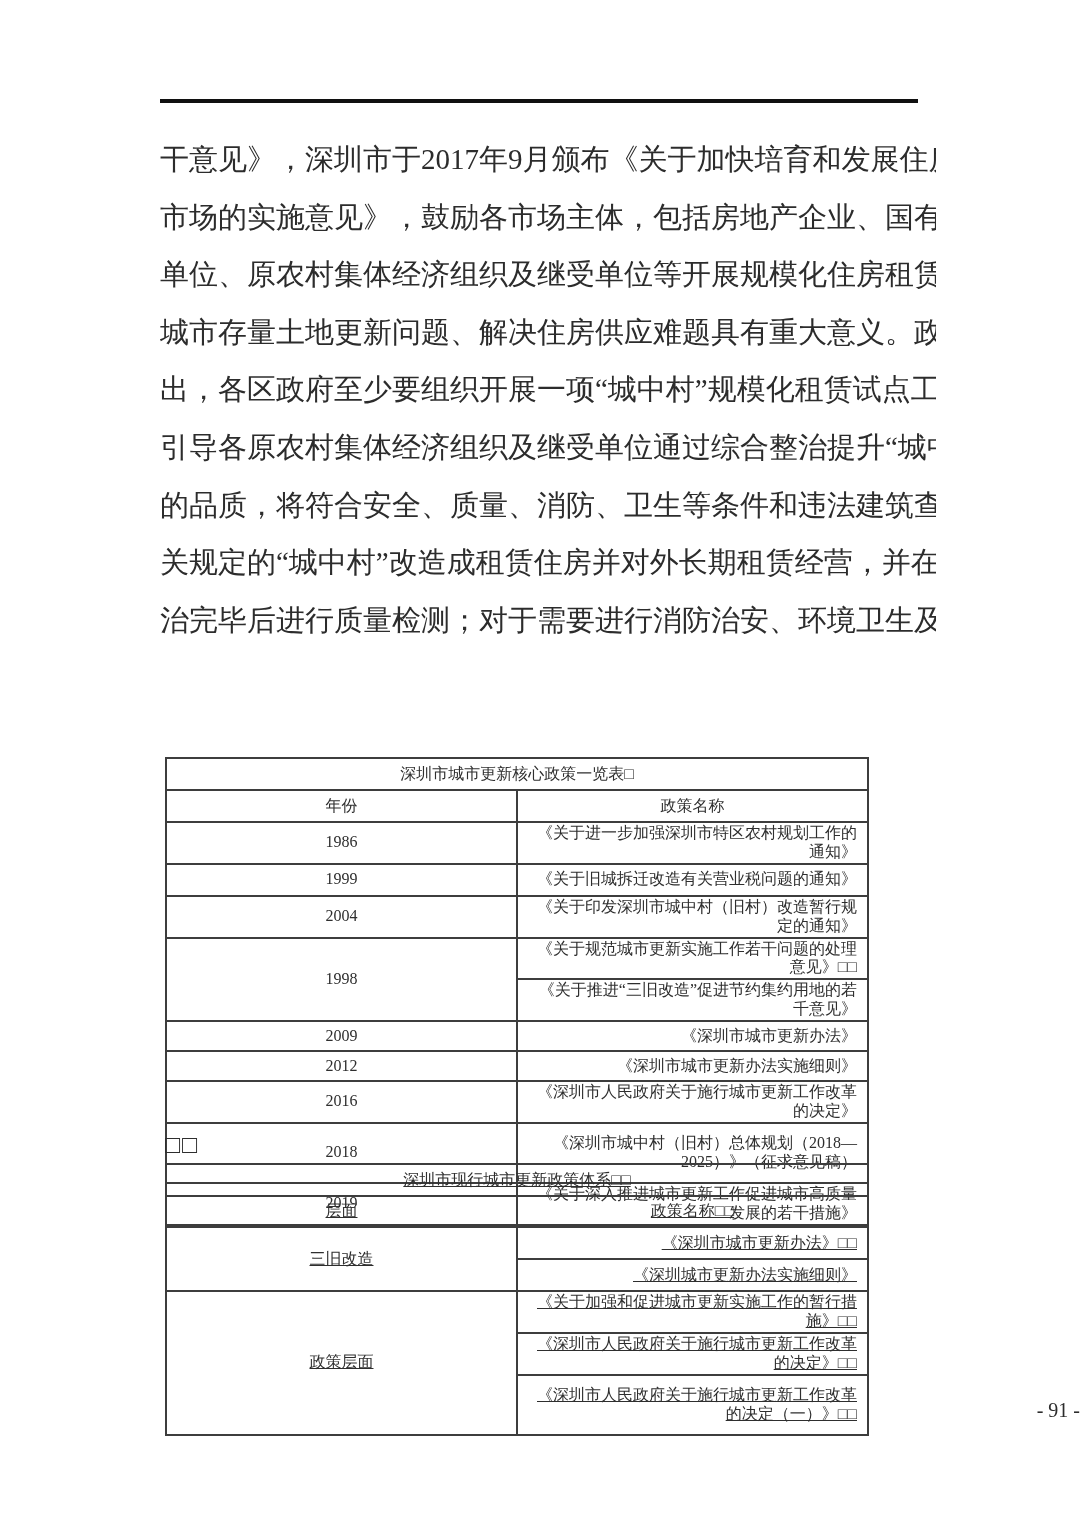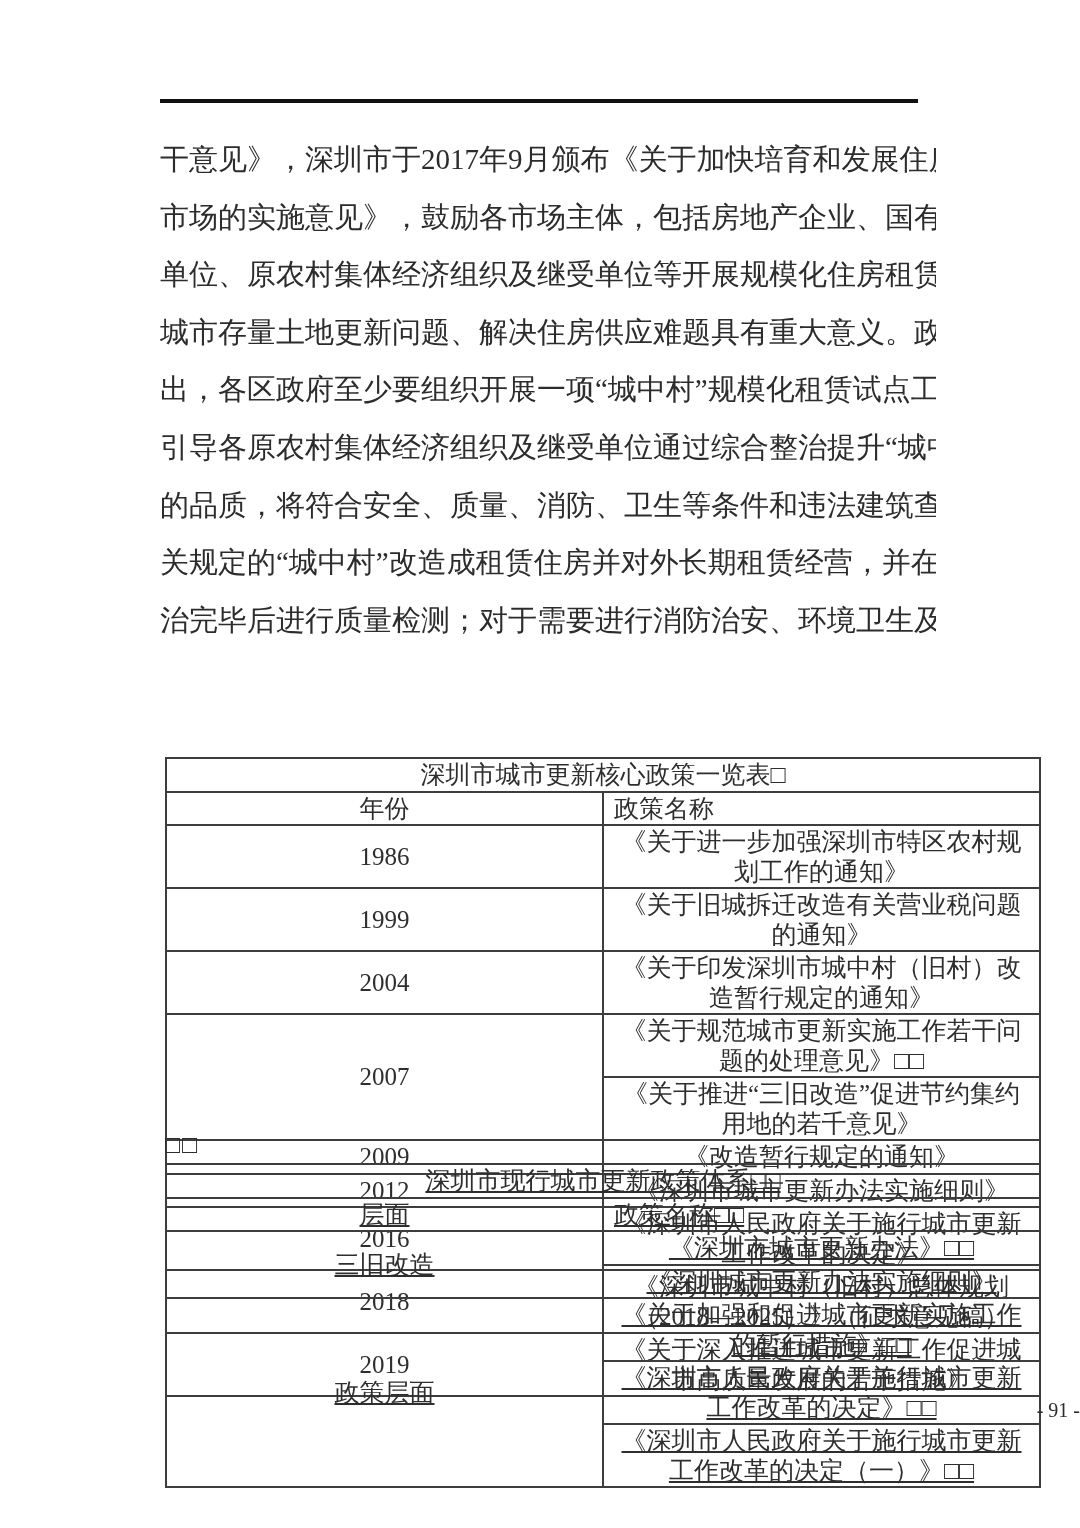--- a/index.html
+++ b/index.html
@@ -21,35 +21,35 @@
   .para .line{
     font-size:29px;line-height:57.6px;height:57.6px;
     text-align:justify;text-align-last:justify;
     color:#2c2c2c;
     overflow:hidden;white-space:nowrap;
   }
   .para .line.last{text-align-last:left;}
   
   table.policy{
     position:absolute;left:165px;border-collapse:collapse;
-    width:876px;table-layout:fixed;
-    font-size:25px;color:#2e2e2e;
+    width:704px;table-layout:fixed;
+    font-size:16px;color:#2e2e2e;
   }
   table.t1{top:757px;}
   table.t2{top:1163px;text-decoration:underline;}
   table.policy td{
     border:2px solid #3d3d3d;
     padding:1px 10px;
     line-height:1.18;
   }
   td.title{ text-align:center; }
-  td.hdr{ }
+  td.hdr{ text-align:center; }
   td.year{ text-align:center; width:105px; }
   table.t2 td.year{ width:155px; }
-  td.policy-name{ text-align:center; padding-left:14px;border-radius:8px; }
+  td.policy-name{ text-align:right; padding-left:14px;border-radius:8px; }
   
   .boxes{
     position:absolute;left:165px;top:1131px;
     font-size:25px;color:#2e2e2e;letter-spacing:2px;
   }
   
   .footer{
     position:absolute;left:0;top:1399px;width:1080px;
     text-align:right;font-size:20px;color:#2c2c2c;
   }
@@ -86,29 +86,29 @@
   </tr>
   <tr>
     <td class="year" style="height:28px">1999</td>
     <td class="policy-name">《关于旧城拆迁改造有关营业税问题的通知》</td>
   </tr>
   <tr>
     <td class="year" style="height:26px">2004</td>
     <td class="policy-name">《关于印发深圳市城中村（旧村）改造暂行规定的通知》</td>
   </tr>
   <tr>
-    <td class="year" rowspan="2">2007</td>
+    <td class="year" rowspan="2">1998</td>
     <td class="policy-name" style="height:28px">《关于规范城市更新实施工作若干问题的处理意见》□□</td>
   </tr>
   <tr>
     <td class="policy-name" style="height:28px">《关于推进“三旧改造”促进节约集约用地的若千意见》</td>
   </tr>
   <tr>
     <td class="year" style="height:26px">2009</td>
-    <td class="policy-name">《改造暂行规定的通知》</td>
+    <td class="policy-name">《深圳市城市更新办法》</td>
   </tr>
   <tr>
     <td class="year" style="height:26px">2012</td>
     <td class="policy-name">《深圳市城市更新办法实施细则》</td>
   </tr>
   <tr>
     <td class="year" style="height:26px">2016</td>
     <td class="policy-name">《深圳市人民政府关于施行城市更新工作改革的决定》</td>
   </tr>
   <tr>

